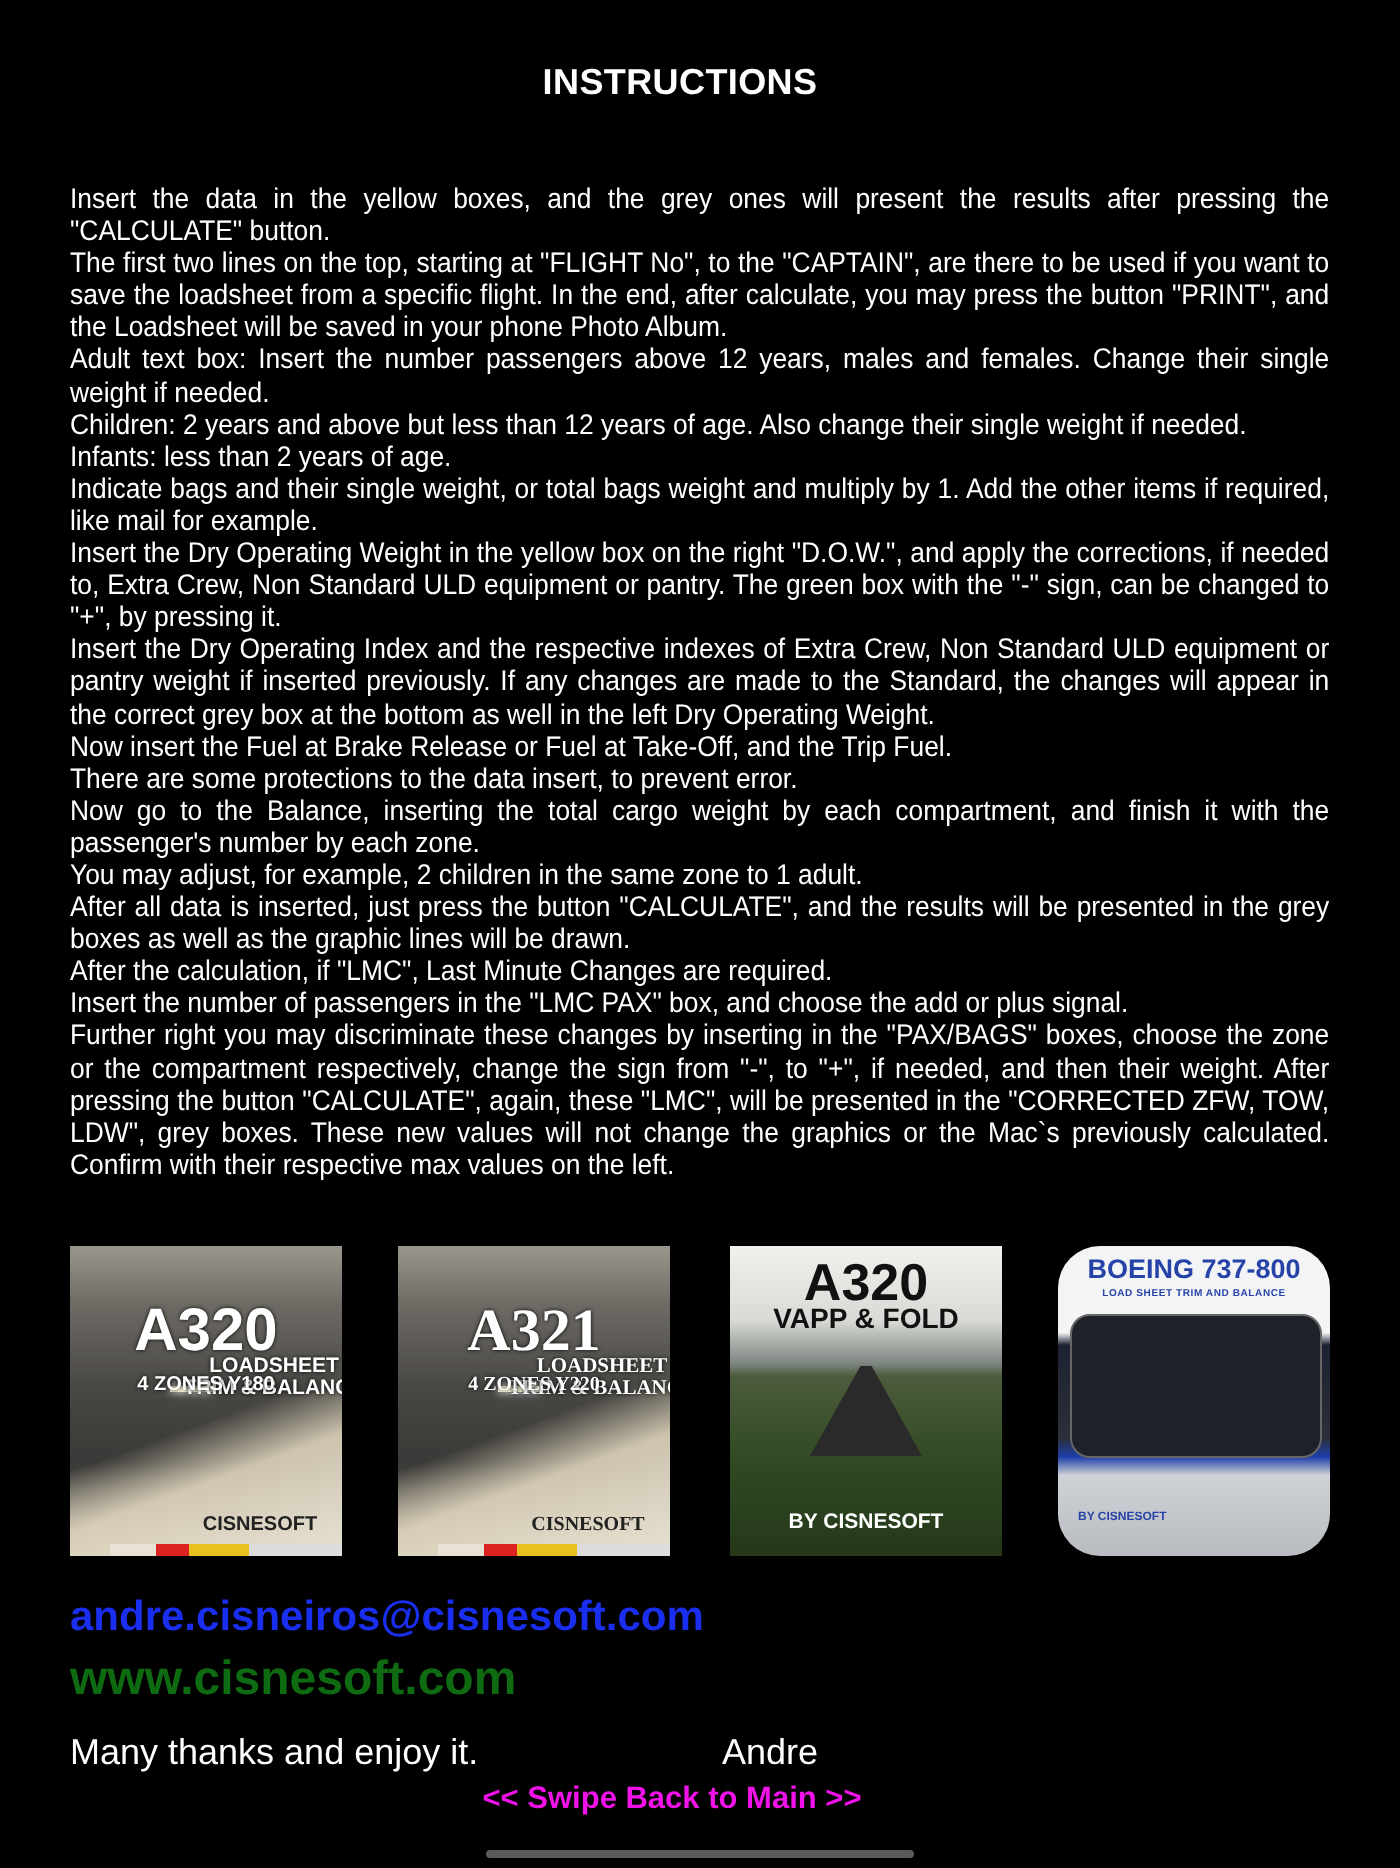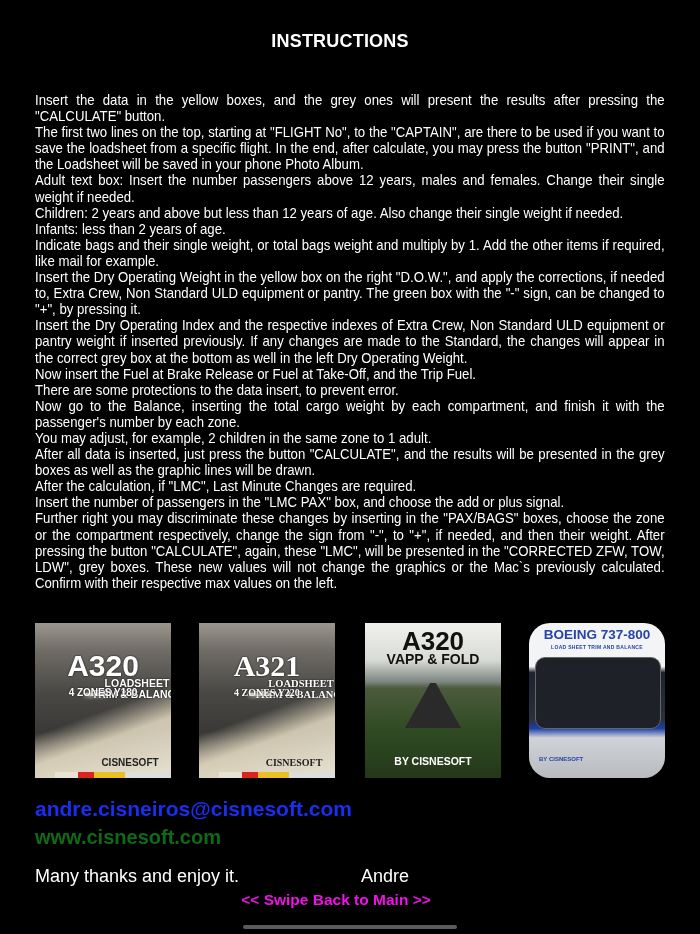--- a/index.html
+++ b/index.html
@@ -52,21 +52,21 @@
   .runway .brand { position:absolute; top:132px; left:0; width:100%; font-size:10.5px; color:#fff; }
   .boeing {
     background:linear-gradient(180deg, #f3f4f6 0%, #f3f4f6 28%, #1c2230 32%, #2a2f3a 62%, #1d3ea8 68%, #cfd2d6 74%, #b8bbbf 100%);
   }
   .boeing .big { position:absolute; top:4px; left:0; width:100%; font-size:13.5px; color:#2743a8; }
   .boeing .sub { position:absolute; top:21px; left:0; width:100%; font-size:5px; color:#2743a8; letter-spacing:0.3px; }
   .boeing .door { position:absolute; top:34px; left:6px; width:124px; height:70px; background:#1e2228; border-radius:10px; border:1px solid #666; }
   .boeing .brand { position:absolute; top:133px; left:10px; font-size:6px; color:#2743a8; text-align:left; }
 
   .email { position:absolute; top:797px; left:35px; font-size:21px; font-weight:bold; color:#1a2ef0; }
-  .website { position:absolute; top:826px; left:35px; font-size:20px; font-weight:bold; color:#0f6b12; }
+  .website { position:absolute; top:826px; left:35px; font-size:24px; font-weight:bold; color:#0f6b12; }
   .thanks { position:absolute; top:866px; left:35px; font-size:18px; color:#fff;text-align:right; }
   .signature { position:absolute; top:866px; left:361px; font-size:18px; color:#fff; }
   .swipe { position:absolute; top:891px; left:0; width:672px; text-align:center; font-size:15.5px; font-weight:bold; color:#f012e8; }
   .home-indicator { position:absolute; top:925px; left:243px; width:214px; height:4px; border-radius:2px; background:#5b5b5b; }
 </style>
 </head>
 <body>
 
 <div class="title">INSTRUCTIONS</div>
 

